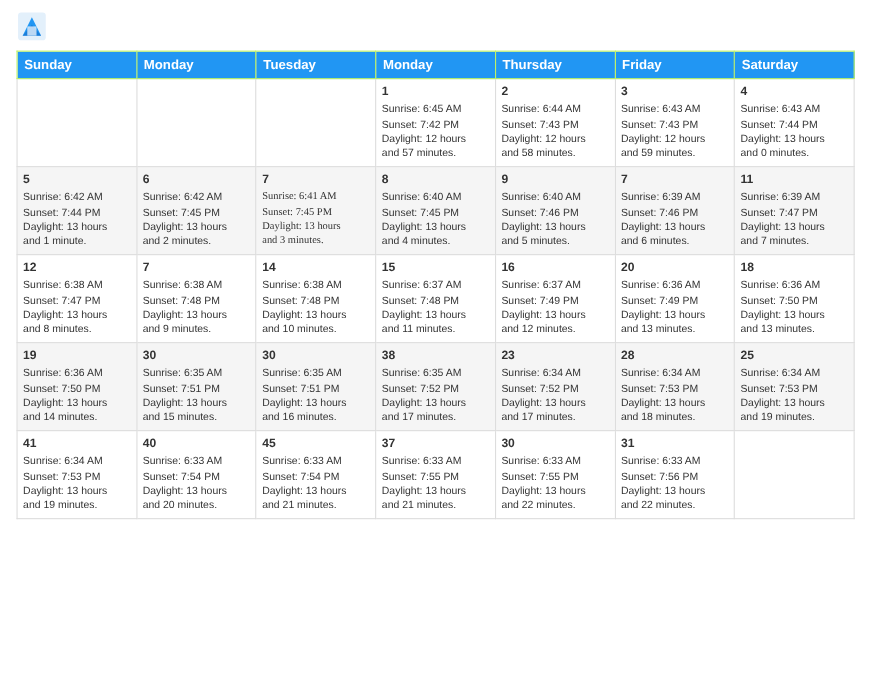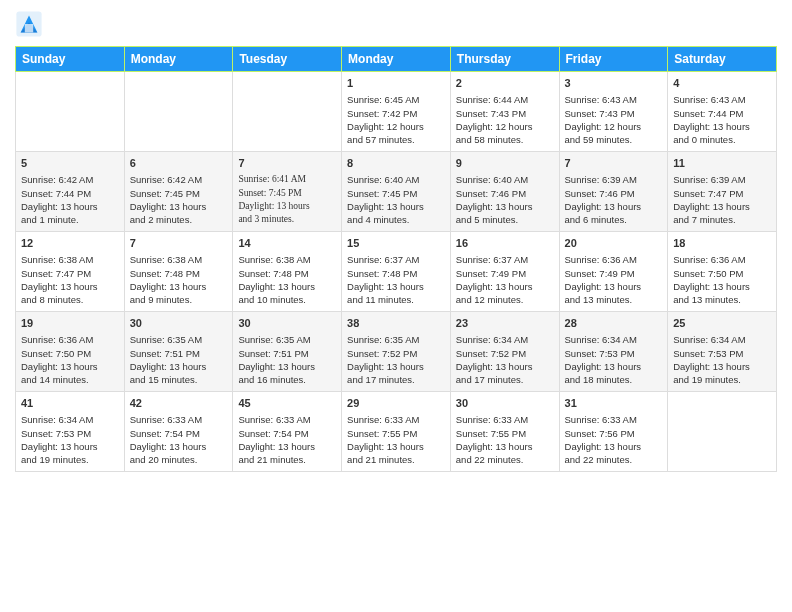--- a/index.html
+++ b/index.html
@@ -320,35 +320,35 @@
         </tr>
         <tr>
           <td>
             <span class="day-num">41</span>
             <div class="day-info" style="white-space: pre-line;">Sunrise: 6:34 AM
 Sunset: 7:53 PM
 Daylight: 13 hours
 and 19 minutes.</div>
           </td>
           <td>
-            <span class="day-num">42</span>
+            <span class="day-num">40</span>
             <div class="day-info" style="white-space: pre-line;">Sunrise: 6:33 AM
 Sunset: 7:54 PM
 Daylight: 13 hours
 and 20 minutes.</div>
           </td>
           <td>
             <span class="day-num">45</span>
             <div class="day-info" style="white-space: pre-line;">Sunrise: 6:33 AM
 Sunset: 7:54 PM
 Daylight: 13 hours
 and 21 minutes.</div>
           </td>
           <td>
-            <span class="day-num">29</span>
+            <span class="day-num">37</span>
             <div class="day-info" style="white-space: pre-line;">Sunrise: 6:33 AM
 Sunset: 7:55 PM
 Daylight: 13 hours
 and 21 minutes.</div>
           </td>
           <td>
             <span class="day-num">30</span>
             <div class="day-info" style="white-space: pre-line;">Sunrise: 6:33 AM
 Sunset: 7:55 PM
 Daylight: 13 hours

